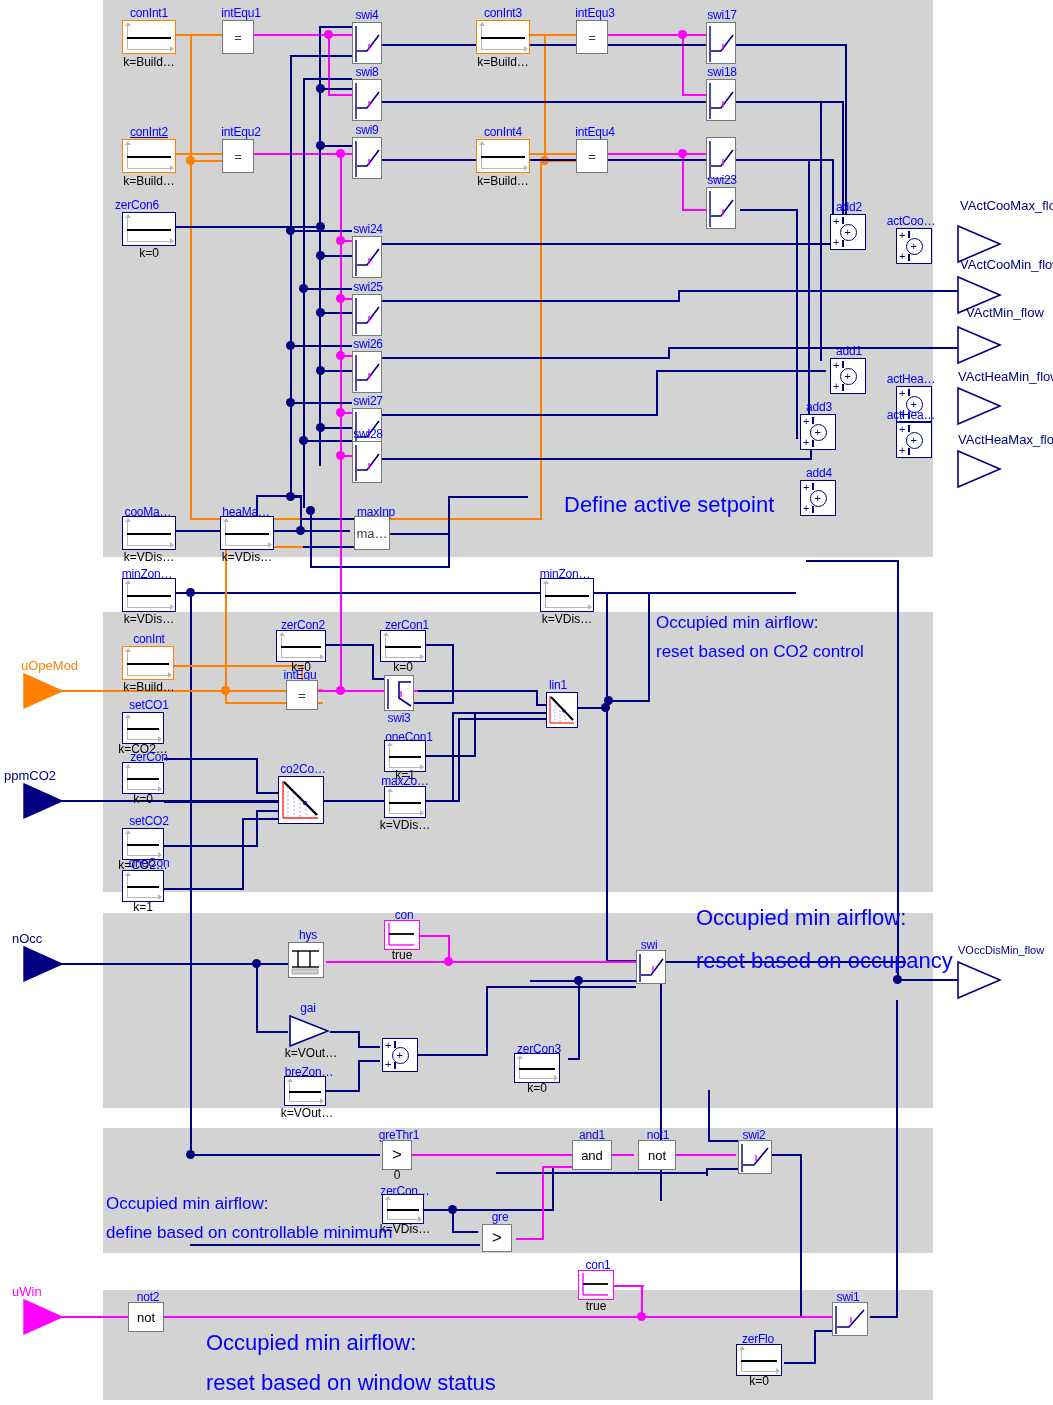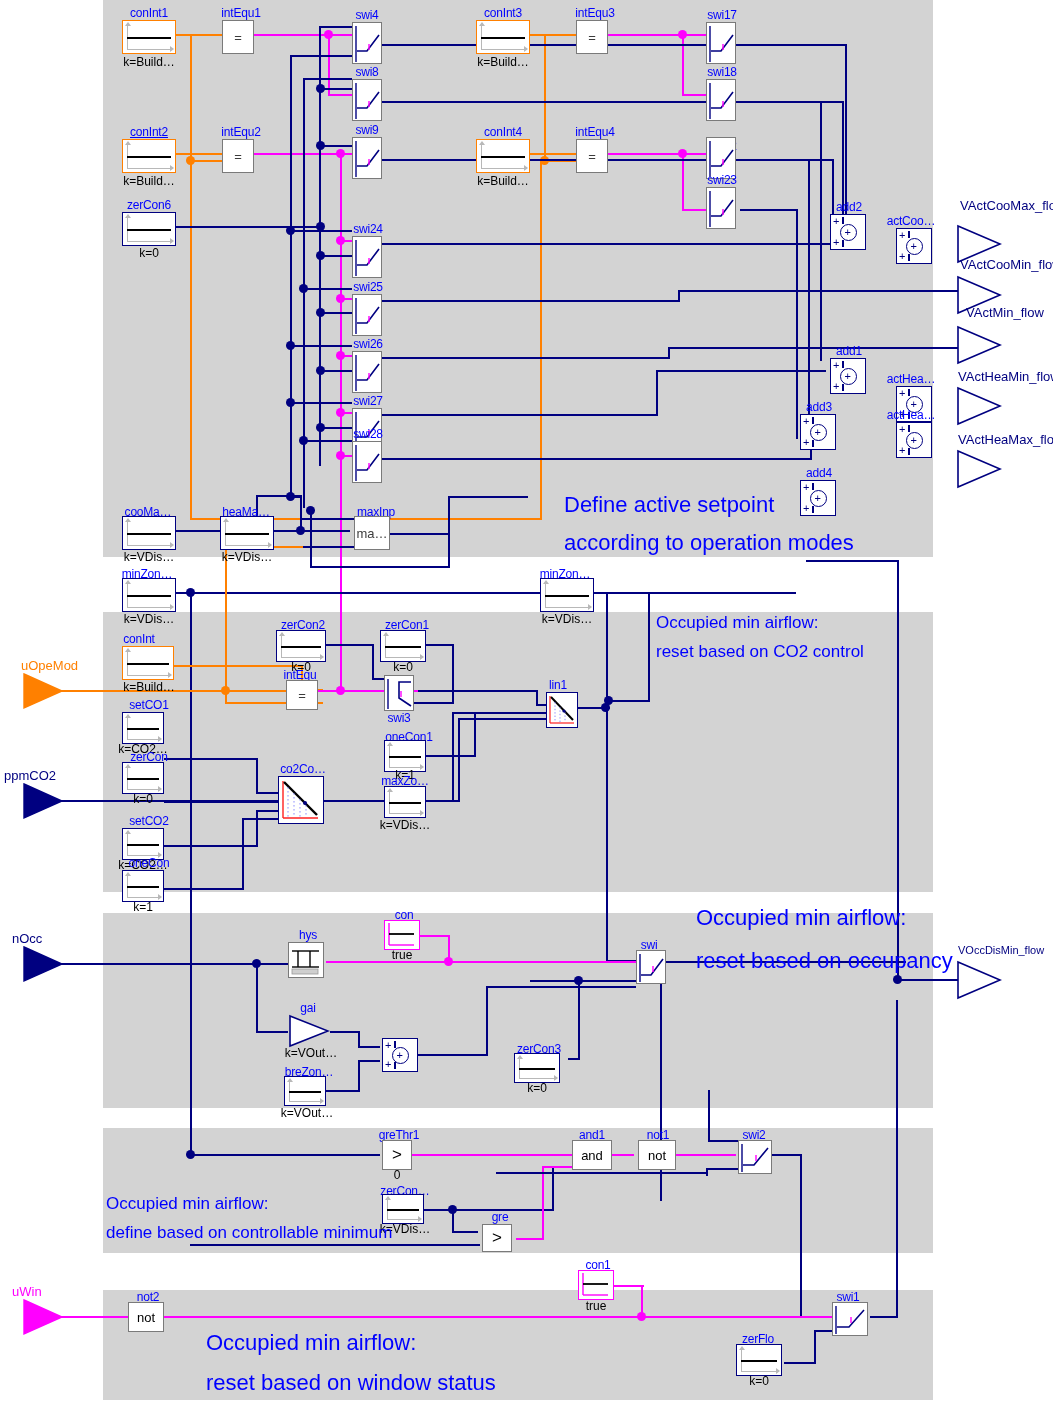--- a/index.html
+++ b/index.html
@@ -355,21 +355,21 @@
   <div class="blk con orange" style="left:122px;top:139px;width:54px;height:34px;">
     <div class="shadow"></div>
       <div class="axv"></div>
       <div class="axh"></div>
       <div class="lev"></div>
       <div class="ar1"></div>
       <div class="ar2"></div>
   </div>
   <div class="sub" style="left:112px;top:174px;width:74px;">k=Build…</div>
 
-  <div class="lbl" style="left:118px;top:198px;width:62px;text-align:center;">zerCon6</div>
+  <div class="lbl" style="left:106px;top:198px;width:62px;text-align:center;">zerCon6</div>
   <div class="blk con" style="left:122px;top:212px;width:54px;height:34px;">
     <div class="shadow"></div>
       <div class="axv"></div>
       <div class="axh"></div>
       <div class="lev"></div>
       <div class="ar1"></div>
       <div class="ar2"></div>
   </div>
   <div class="sub" style="left:118px;top:246px;width:62px;">k=0</div>
 
@@ -644,21 +644,21 @@
   <div class="blk con" style="left:540px;top:578px;width:54px;height:34px;">
     <div class="shadow"></div>
       <div class="axv"></div>
       <div class="axh"></div>
       <div class="lev"></div>
       <div class="ar1"></div>
       <div class="ar2"></div>
   </div>
   <div class="sub" style="left:530px;top:612px;width:74px;">k=VDis…</div>
 
-  <div class="lbl" style="left:108px;top:632px;width:62px;">conInt</div>
+  <div class="lbl" style="left:118px;top:632px;width:62px;">conInt</div>
   <div class="blk con orange" style="left:122px;top:646px;width:52px;height:34px;">
     <div class="shadow"></div>
       <div class="axv"></div>
       <div class="axh"></div>
       <div class="lev"></div>
       <div class="ar1"></div>
       <div class="ar2"></div>
   </div>
   <div class="sub" style="left:112px;top:680px;width:74px;">k=Build…</div>
 
@@ -1018,21 +1018,20 @@
   </div>
 
   <div class="portlbl tiny" style="left:958px;top:944px;">VOccDisMin_flow</div>
   <div class="port" style="left:956px;top:960px;width:46px;height:40px;">
     <svg width="46" height="40" viewBox="0 0 46 40">
         <polygon points="2,2 44,20 2,38" fill="#ffffff" stroke="#000080" stroke-width="1.6"></polygon>
       </svg>
   </div>
 
   <div class="note" style="left:564px;top:492px;">Define active setpoint</div>
-  <div class="note" style="left:564px;top:530px;">according to operation modes</div>
 
   <div class="note sm" style="left:656px;top:613px;">Occupied min airflow:</div>
   <div class="note sm" style="left:656px;top:642px;">reset based on CO2 control</div>
 
   <div class="note" style="left:696px;top:905px;">Occupied min airflow:</div>
   <div class="note" style="left:696px;top:948px;">reset based on occupancy</div>
 
   <div class="note sm" style="left:106px;top:1194px;">Occupied min airflow:</div>
   <div class="note sm" style="left:106px;top:1223px;">define based on controllable minimum</div>
 

